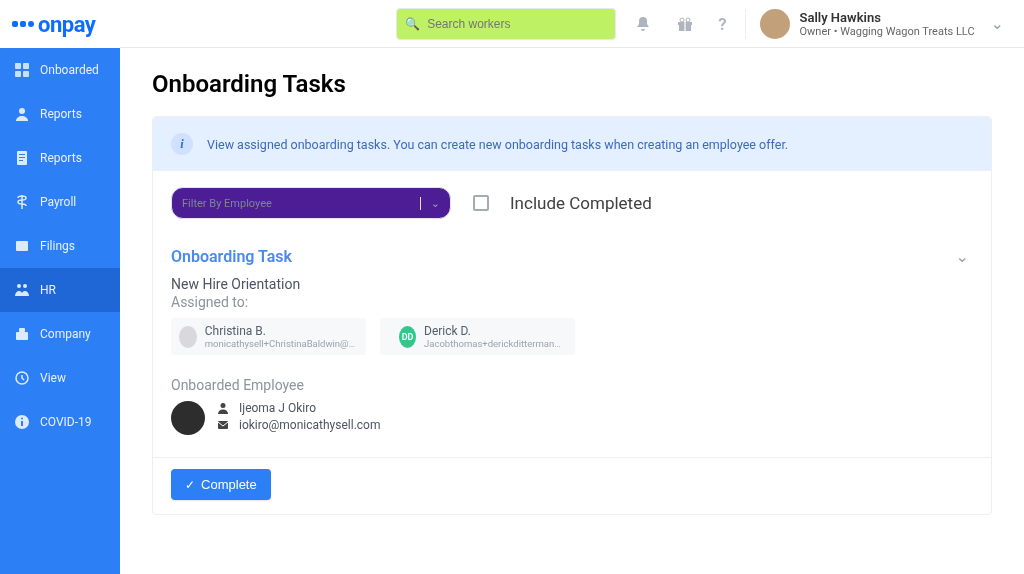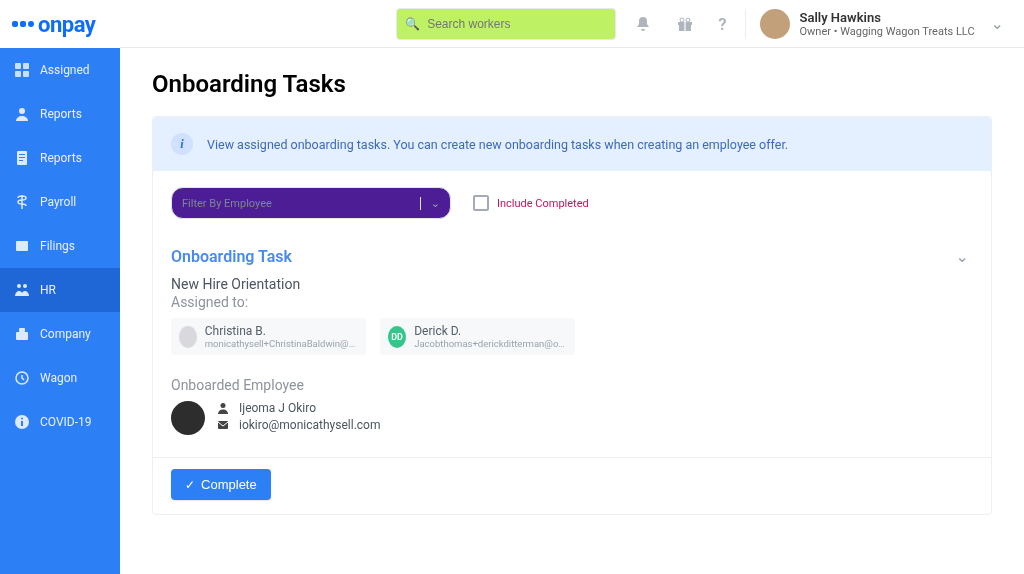--- a/index.html
+++ b/index.html
@@ -36,34 +36,34 @@
   
   .content { flex:1; overflow:auto; padding: 22px 32px 28px; }
   h1.page-title { font-size:24px; font-weight:600; color:#000000; margin-bottom:18px; }
   .card { background:#fff; border:1px solid #edf0f3; border-radius:4px; box-shadow:0 0 0 rgba(0,0,0,0); }
   .info-banner { background:#e4efff; color:#3c6bbd; padding:16px 18px; border-radius:4px 4px 0 0; display:flex; align-items:center; gap:14px; font-size:12.5px; }
   .info-banner .info-icon { width:22px; height:22px; border-radius:50%; background:#cfe1ff; color:#2d6fe6; display:flex; align-items:center; justify-content:center; font-weight:700; font-style:italic; font-family: Georgia, serif; }
 
   .filters { padding:16px 18px 8px; display:flex; align-items:center; gap:22px; }
   .filter-emp { width:280px; height:32px; background:#4c1d95; border:1px solid #e2e6ea; border-radius:12px; display:flex; align-items:center; justify-content:space-between; padding:0 10px; color:#7d8793; font-size:11px; cursor:pointer; }
   .filter-emp .caret { border-left:1px solid #dcdfe4; padding-left:10px; color:#9aa3af; }
-  .include { display:flex; align-items:center; gap:8px; color:#be185d; font-size:11px; cursor:pointer; }
+  .include { display:flex; align-items:center; gap:21px; color:#404040; font-size:17px; cursor:pointer; }
   .include .cbox { width:16px; height:16px; border:2px solid #a5abb4; border-radius:2px; display:inline-block; }
 
   .task-card { padding: 16px 18px 56px; position:relative; }
   .task-head { display:flex; align-items:center; justify-content:space-between; }
   .task-head h2 { font-size:16px; color:#4a8aea; font-weight:600; }
   .task-head .tchev { color:#9aa3af; cursor:pointer; padding:4px; }
   .task-title2 { font-size:14px; color:#4c5561; margin-top:6px; margin-bottom:2px; }
   .label-small { font-size:14px; color:#8d949e; margin-top:1px; }
 
   .assignees { display:flex; gap:14px; margin-top:8px; }
   .assignee { width:195px; background:#f6f8fa; border-radius:3px; padding:6px 8px; display:flex; align-items:center; gap:8px; }
   .assignee .aavatar { width:22px; height:22px; border-radius:50%; background:#d9d9dd; display:inline-flex; align-items:center; justify-content:center; font-size:9px; color:#fff; font-weight:600; }
-  .assignee .aavatar.green { background:#36c58b; }
+  .assignee .aavatar.green { background:#36c58b;margin-left:11px; }
   .assignee .ameta { display:flex; flex-direction:column; overflow:hidden; }
   .assignee .aname { font-size:12px; color:#56606c; }
   .assignee .aemail { font-size:9.5px; color:#9aa3af; white-space:nowrap; overflow:hidden; text-overflow:ellipsis; }
 
   .onboarded { margin-top:22px; }
   .onboarded-row { display:flex; align-items:flex-start; gap:12px; margin-top:8px; }
   .eavatar { width:34px; height:34px; border-radius:50%; background:#2d2d2d; display:inline-block; }
   .emeta { display:flex; flex-direction:column; gap:3px; font-size:12px; color:#4c5561;justify-content:flex-end; }
   .emeta .erow { display:flex; align-items:center; gap:8px; }
   .emeta .erow .ei { color:#8d949e; width:14px; display:inline-flex; }
@@ -90,21 +90,21 @@
     <nav class="nav">
       <div class="nav-item">
         <span class="icon">
             <svg width="16" height="16" viewBox="0 0 16 16" fill="currentColor">
               <rect x="1" y="1" width="6" height="6" rx="1" opacity=".9"></rect>
               <rect x="9" y="1" width="6" height="6" rx="1" opacity=".9"></rect>
               <rect x="1" y="9" width="6" height="6" rx="1" opacity=".9"></rect>
               <rect x="9" y="9" width="6" height="6" rx="1" opacity=".9"></rect>
             </svg>
           </span>
-        <span class="label">Assigned</span>
+        <span class="label">Onboarded</span>
       </div>
       <div class="nav-item">
         <span class="icon">
             <svg width="16" height="16" viewBox="0 0 16 16" fill="currentColor">
               <circle cx="8" cy="5" r="3"></circle>
               <path d="M2 15c0-3 3-5 6-5s6 2 6 5"></path>
             </svg>
           </span>
         <span class="label">Reports</span>
       </div>
@@ -154,21 +154,21 @@
           </span>
         <span class="label">Company</span>
       </div>
       <div class="nav-item">
         <span class="icon">
             <svg width="16" height="16" viewBox="0 0 16 16" fill="none" stroke="currentColor" stroke-width="1.5">
               <circle cx="8" cy="8" r="6"></circle>
               <path d="M8 5v3l2 2"></path>
             </svg>
           </span>
-        <span class="label">Wagon</span>
+        <span class="label">View</span>
       </div>
       <div class="nav-item">
         <span class="icon">
             <svg width="16" height="16" viewBox="0 0 16 16" fill="currentColor">
               <circle cx="8" cy="8" r="7"></circle>
               <rect x="7" y="7" width="2" height="5" fill="#2d7ff6"></rect>
               <circle cx="8" cy="4.5" r="1" fill="#2d7ff6"></circle>
             </svg>
           </span>
         <span class="label">COVID-19</span>

